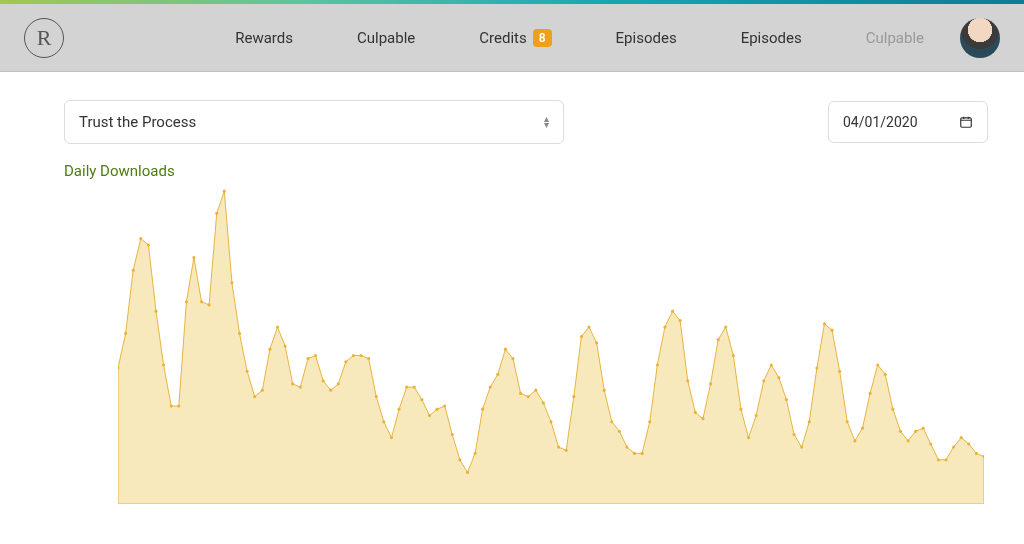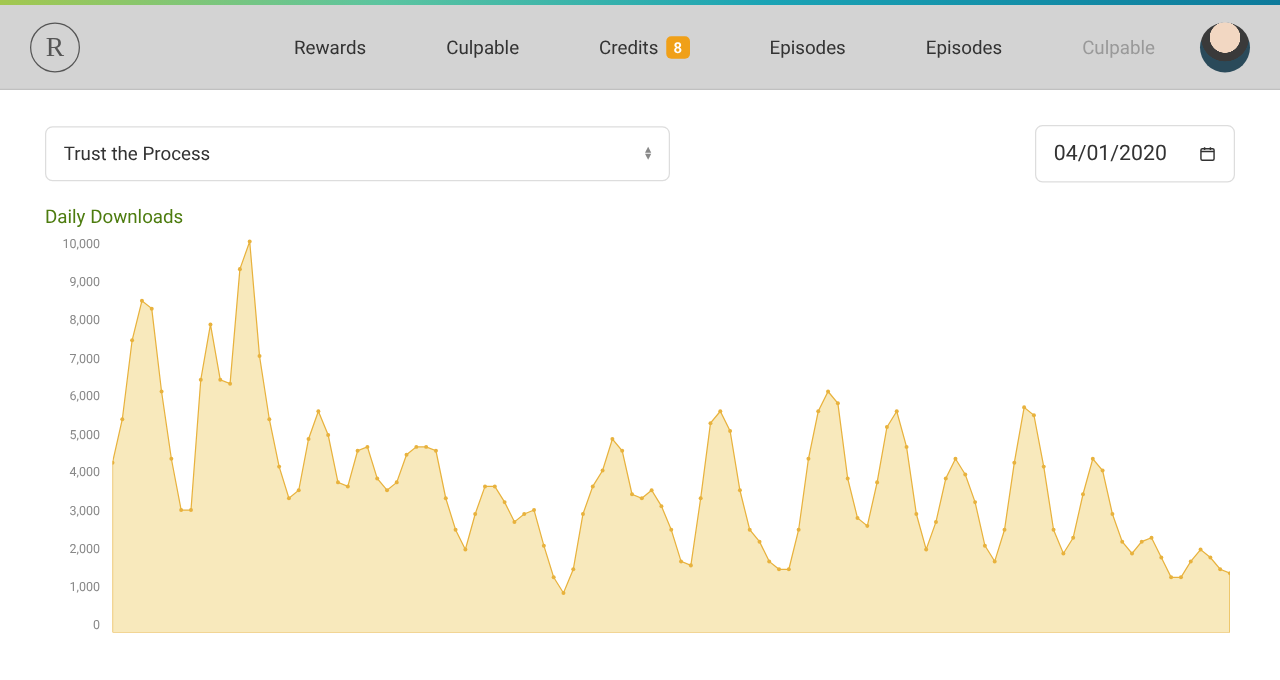--- a/index.html
+++ b/index.html
@@ -50,20 +50,21 @@
     border-radius:4px;
     font-weight:600;
   }
   .avatar {
     width:40px; height:40px; border-radius:50%;
     background: radial-gradient(circle at 50% 30%, #f2d7c2 0 35%, #3a3a3a 36% 55%, #2a4a5a 56% 100%);
     margin-left:12px;
   }
   .content {
     padding: 28px 36px 0 36px;
+    margin-left: 28px;
   }
   .controls {
     display:flex;
     gap: 12px;
     align-items:center;
     margin-bottom: 18px;
   }
   .select-box {
     flex: 0 0 500px;
     border:1px solid #ddd;
@@ -76,21 +77,21 @@
     justify-content:space-between;
     cursor:pointer;
     background:#fff;
   }
   .spacer { flex:1; }
   .date-box {
     flex: 0 0 160px;
     border:1px solid #ddd;
     border-radius:6px;
     padding: 12px 14px;
-    font-size:17px;
+    font-size:14px;
     color:#333;
     display:flex;
     align-items:center;
     justify-content:space-between;
     cursor:pointer;
     background:#fff;
   }
   .updown { font-size:10px; color:#888; line-height:0.6; display:flex; flex-direction:column;}
   .cal-icon { width:14px; height:14px; }
   .chart-title {
@@ -169,33 +170,20 @@
       <svg class="cal-icon" viewBox="0 0 24 24" fill="none" stroke="#333" stroke-width="2">
           <rect x="3" y="5" width="18" height="16" rx="2"></rect>
           <path d="M3 9h18M8 3v4M16 3v4"></path>
         </svg>
     </div>
   </div>
 
   <div class="chart-title">Daily Downloads</div>
 
   <div class="chart-wrap">
-    <div class="y-axis" id="y-axis">
-        <span>10,000</span>
-        <span>9,000</span>
-        <span>8,000</span>
-        <span>7,000</span>
-        <span>6,000</span>
-        <span>5,000</span>
-        <span>4,000</span>
-        <span>3,000</span>
-        <span>2,000</span>
-        <span>1,000</span>
-        <span>0</span>
-      </div>
     <div class="plot">
       <svg class="area" id="area-svg" viewBox="0 0 900 316" preserveAspectRatio="none">
           <path d="M0 316 L0.0 180.1 L7.9 145.4 L15.8 82.2 L23.7 50.6 L31.6 56.9 L39.5 123.2 L47.4 177.0 L55.3 218.0 L63.2 218.0 L71.1 113.8 L78.9 69.5 L86.8 113.8 L94.7 116.9 L102.6 25.3 L110.5 3.2 L118.4 94.8 L126.3 145.4 L134.2 183.3 L142.1 208.6 L150.0 202.2 L157.9 161.2 L165.8 139.0 L173.7 158.0 L181.6 195.9 L189.5 199.1 L197.4 170.6 L205.3 167.5 L213.2 192.8 L221.1 202.2 L228.9 195.9 L236.8 173.8 L244.7 167.5 L252.6 167.5 L260.5 170.6 L268.4 208.6 L276.3 233.8 L284.2 249.6 L292.1 221.2 L300.0 199.1 L307.9 199.1 L315.8 211.7 L323.7 227.5 L331.6 221.2 L339.5 218.0 L347.4 246.5 L355.3 271.8 L363.2 284.4 L371.1 265.4 L378.9 221.2 L386.8 199.1 L394.7 186.4 L402.6 161.2 L410.5 170.6 L418.4 205.4 L426.3 208.6 L434.2 202.2 L442.1 214.9 L450.0 233.8 L457.9 259.1 L465.8 262.3 L473.7 208.6 L481.6 148.5 L489.5 139.0 L497.4 154.8 L505.3 202.2 L513.2 233.8 L521.1 243.3 L528.9 259.1 L536.8 265.4 L544.7 265.4 L552.6 233.8 L560.5 177.0 L568.4 139.0 L576.3 123.2 L584.2 132.7 L592.1 192.8 L600.0 224.4 L607.9 230.7 L615.8 195.9 L623.7 151.7 L631.6 139.0 L639.5 167.5 L647.4 221.2 L655.3 249.6 L663.2 227.5 L671.1 192.8 L678.9 177.0 L686.8 189.6 L694.7 211.7 L702.6 246.5 L710.5 259.1 L718.4 233.8 L726.3 180.1 L734.2 135.9 L742.1 142.2 L750.0 183.3 L757.9 233.8 L765.8 252.8 L773.7 240.2 L781.6 205.4 L789.5 177.0 L797.4 186.4 L805.3 221.2 L813.2 243.3 L821.1 252.8 L828.9 243.3 L836.8 240.2 L844.7 256.0 L852.6 271.8 L860.5 271.8 L868.4 259.1 L876.3 249.6 L884.2 256.0 L892.1 265.4 L900.0 268.6 L900 316 Z" fill="#f5dfa0" fill-opacity="0.7" stroke="#e8b23d" stroke-width="1"></path>
           <circle cx="0.0" cy="180.1" r="1.6" fill="#e8b23d"></circle>
           <circle cx="7.9" cy="145.4" r="1.6" fill="#e8b23d"></circle>
           <circle cx="15.8" cy="82.2" r="1.6" fill="#e8b23d"></circle>
           <circle cx="23.7" cy="50.6" r="1.6" fill="#e8b23d"></circle>
           <circle cx="31.6" cy="56.9" r="1.6" fill="#e8b23d"></circle>
           <circle cx="39.5" cy="123.2" r="1.6" fill="#e8b23d"></circle>
           <circle cx="47.4" cy="177.0" r="1.6" fill="#e8b23d"></circle>

